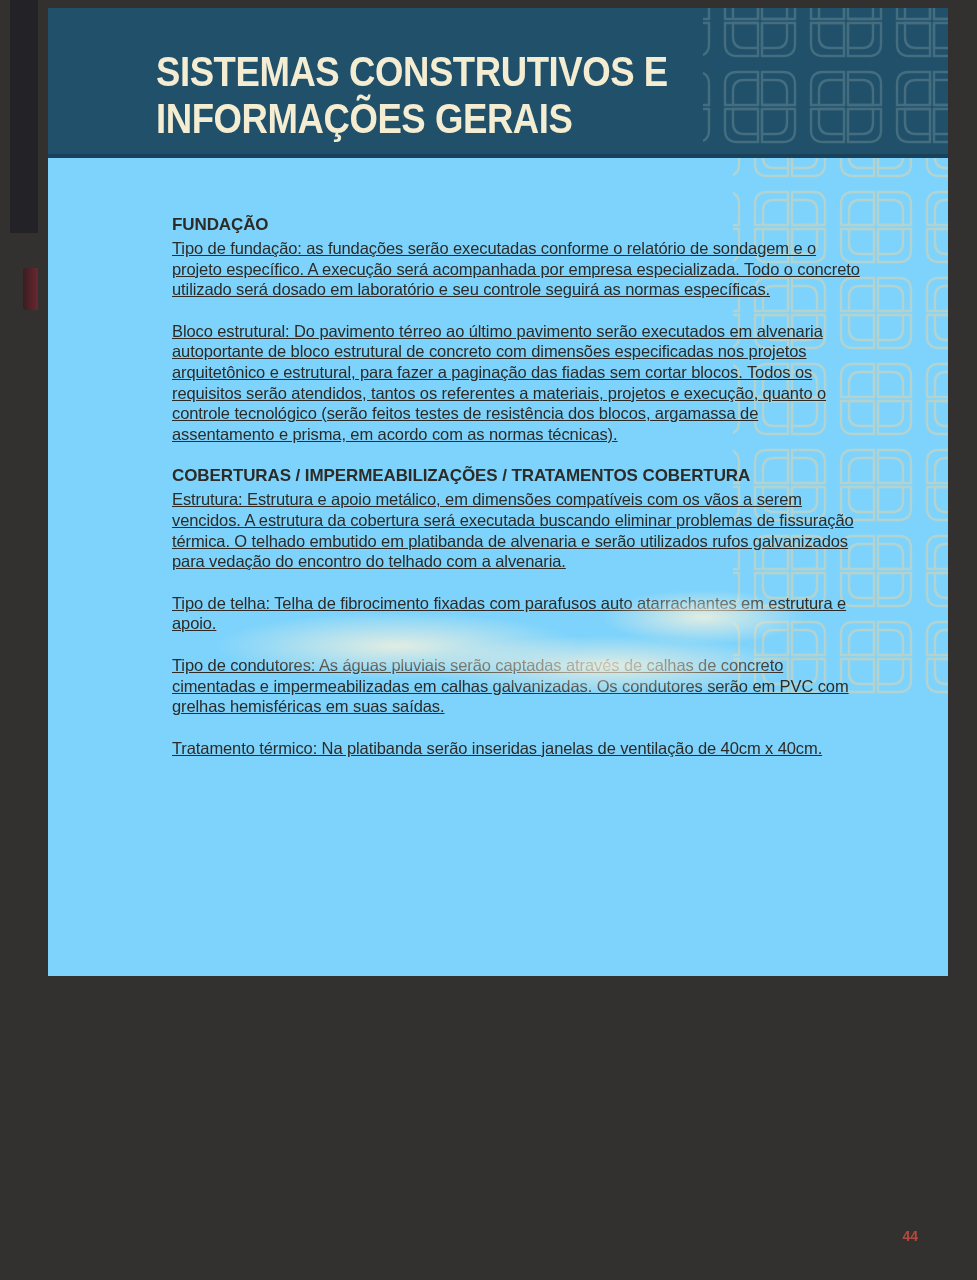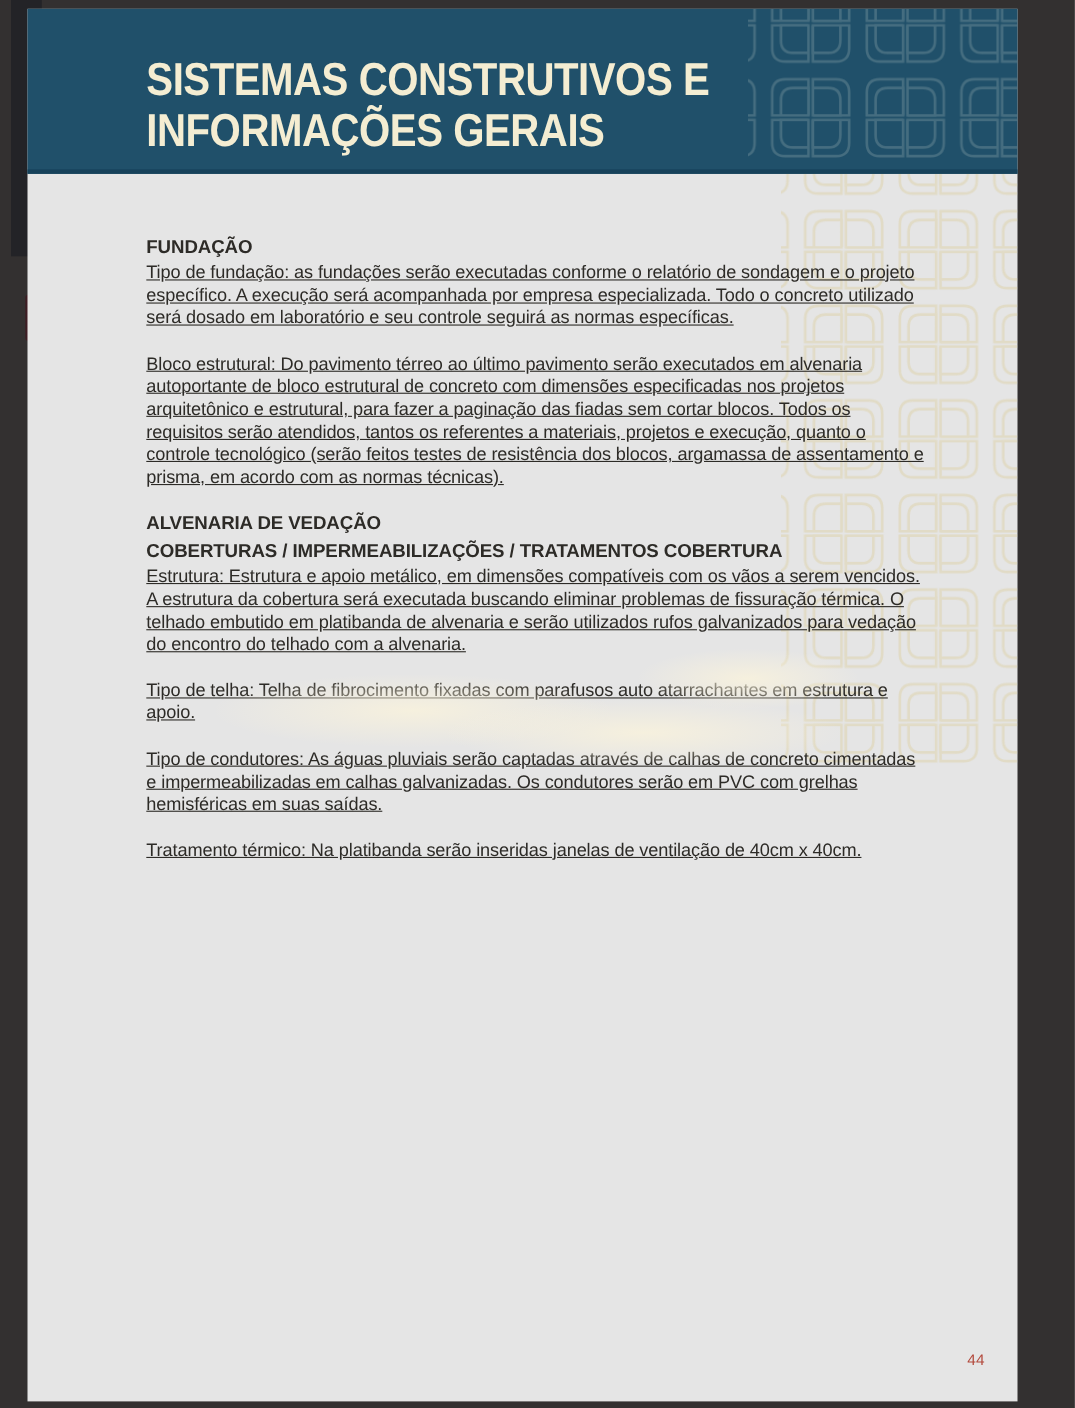--- a/index.html
+++ b/index.html
@@ -14,22 +14,22 @@
   .left-dark-panel {
     position:absolute; left:10px; top:0; width:28px; height:233px;
     background:#232327;
   }
   .red-accent-fragment {
     position:absolute; left:23px; top:268px; width:15px; height:42px;
     background:linear-gradient(90deg,#3a1c22,#6a2730);
     border-radius:3px 0 0 3px;
   }
   .page {
-    position:absolute; left:25px; top:8px; width:900px; height:1266px;
-    background:#e5e5e5;
+    position:absolute; left:48px; top:8px; width:900px; height:968px;
+    background:#7dd3fc;
   }
   .page-header {
     position:relative; width:100%; height:150px;
     background:#20506a;
     border-bottom:4px solid #17425a;
     overflow:hidden;
   }
   .page-title {
     position:absolute; left:108px; top:40px;
     font-size:42px; font-weight:700; line-height:47px;
@@ -45,34 +45,34 @@
     color:#2d2b27;
   }
   .content h2 {
     font-size:17px; font-weight:700; line-height:22px;
     margin:0 0 2px 0; letter-spacing:-0.1px;
   }
   .content p {
     font-size:16.5px; font-weight:400; line-height:20.6px;
     margin:0 0 21px 0; letter-spacing:-0.1px;text-decoration:underline;
   }
-  .content section { margin:0 0 3px 0; }
+  .content section { margin:0 0 3px 16px; }
   .wm { position:absolute; pointer-events:none; }
   .wm-header { right:0; top:0; width:245px; height:150px; opacity:0.22; }
   .wm-body   { right:0; top:0; width:215px; height:548px; opacity:0.55; }
   .text-fade {
     position:absolute; pointer-events:none;
     background:radial-gradient(ellipse at 50% 50%, rgba(250,243,220,0.8) 0%, rgba(250,243,220,0.0) 72%);
   }
   .fade-1 { left:170px; top:455px; width:360px; height:66px; }
   .fade-2 { left:380px; top:478px; width:360px; height:60px; }
   .fade-3 { left:555px; top:432px; width:200px; height:54px; }
   .page-number {
     position:absolute; right:30px; bottom:26px;
-    font-size:14px; font-weight:400; color:#b34a3d;
+    font-size:14px; font-weight:700; color:#b34a3d;
   }
 </style>
 </head>
 <body>
 
 <svg width="0" height="0" style="position:absolute" aria-hidden="true">
   <defs>
     <g id="wm-petal">
       <path d="M8,41 L8,20 Q8,8 20,8 L41,8 L41,41 Z"></path>
       <path d="M16,41 L16,27 Q16,16 27,16 L41,16 L41,41"></path>
@@ -121,21 +121,20 @@
         <section>
           <h2>FUNDAÇÃO</h2>
           <p>Tipo de fundação: as fundações serão executadas conforme o relatório de sondagem e o projeto específico. A execução será acompanhada por empresa especializada. Todo o concreto utilizado será dosado em laboratório e seu controle seguirá as normas específicas.</p>
         </section>
 
         <section>
           <p>Bloco estrutural: Do pavimento térreo ao último pavimento serão executados em alvenaria autoportante de bloco estrutural de concreto com dimensões especificadas nos projetos arquitetônico e estrutural, para fazer a paginação das fiadas sem cortar blocos. Todos os requisitos serão atendidos, tantos os referentes a materiais, projetos e execução, quanto o controle tecnológico (serão feitos testes de resistência dos blocos, argamassa de assentamento e prisma, em acordo com as normas técnicas).</p>
         </section>
 
         <section>
-          <h2>ALVENARIA DE VEDAÇÃO</h2>
         </section>
 
         <section>
           <h2>COBERTURAS / IMPERMEABILIZAÇÕES / TRATAMENTOS COBERTURA</h2>
           <p>Estrutura: Estrutura e apoio metálico, em dimensões compatíveis com os vãos a serem vencidos. A estrutura da cobertura será executada buscando eliminar problemas de fissuração térmica. O telhado embutido em platibanda de alvenaria e serão utilizados rufos galvanizados para vedação do encontro do telhado com a alvenaria.</p>
           <p>Tipo de telha: Telha de fibrocimento fixadas com parafusos auto atarrachantes em estrutura e apoio.</p>
           <p>Tipo de condutores: As águas pluviais serão captadas através de calhas de concreto cimentadas e impermeabilizadas em calhas galvanizadas. Os condutores serão em PVC com grelhas hemisféricas em suas saídas.</p>
           <p>Tratamento térmico: Na platibanda serão inseridas janelas de ventilação de 40cm x 40cm.</p>
         </section>
       </div>

